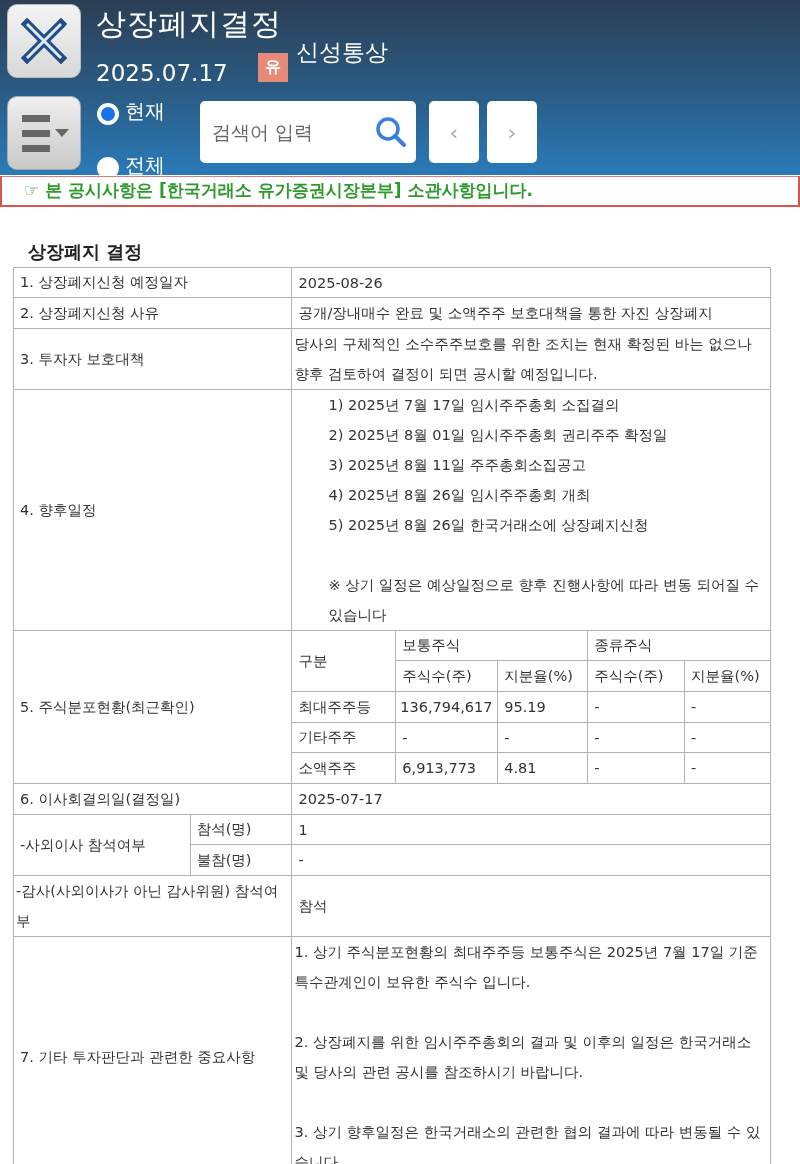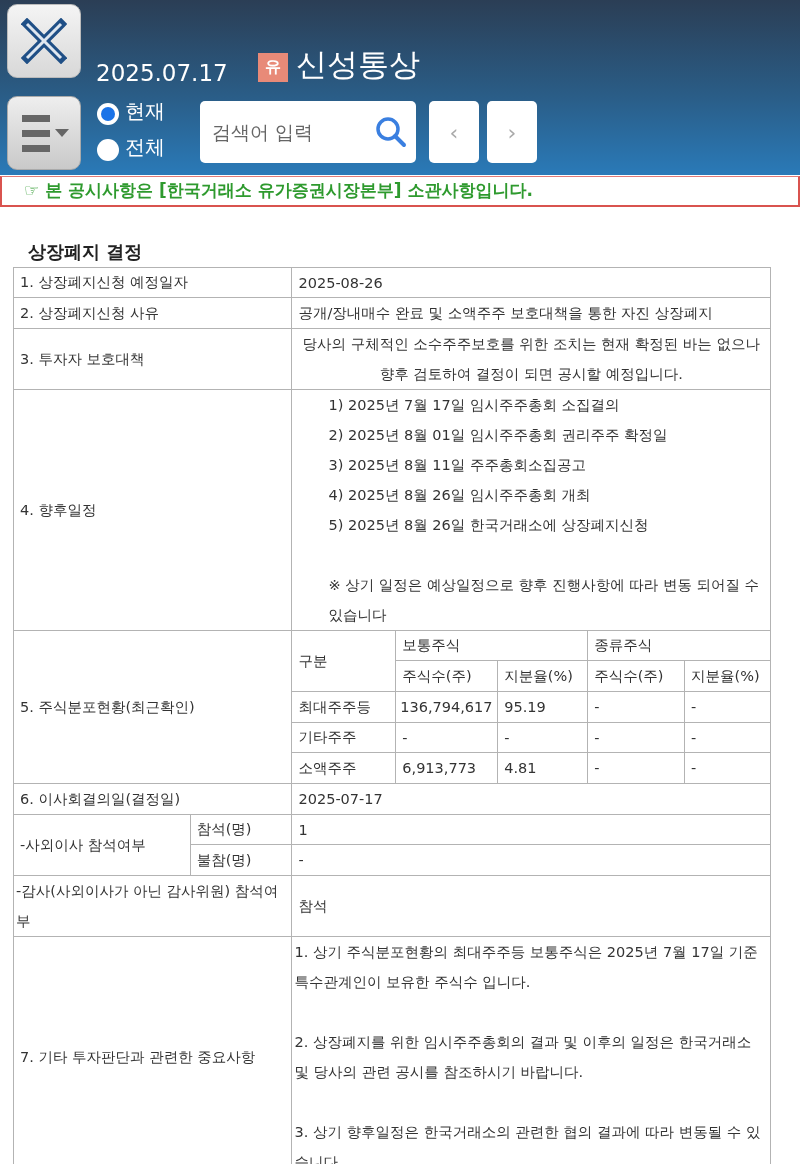--- a/index.html
+++ b/index.html
@@ -22,21 +22,21 @@
   }
   .date {
     position: absolute; left: 96px; top: 60px; color: #fff; font-size: 23px;
   }
   .market-badge {
     position: absolute; left: 258px; top: 53px; width: 30px; height: 29px;
     background: #e88a78; color: #fff; font-size: 16px; font-weight: bold;
     display: flex; align-items: center; justify-content: center;
   }
   .company {
-    position: absolute; left: 296px; top: 44px; color: #fff; font-size: 31px;
+    position: absolute; left: 296px; top: 37px; color: #fff; font-size: 23px;
   }
   .menu-btn {
     position: absolute; left: 7px; top: 96px; width: 74px; height: 74px;
     background: linear-gradient(to bottom, #eeeeee, #c9c9c9);
     border-radius: 10px; border: 1px solid #aaa;
   }
   .menu-btn .bar { position: absolute; left: 14px; width: 28px; height: 7px; background: #666; }
   .menu-btn .tri { position: absolute; left: 47px; top: 32px; width: 0; height: 0;
     border-left: 7px solid transparent; border-right: 7px solid transparent; border-top: 8px solid #666; }
   .radio {
@@ -88,38 +88,39 @@
 
 <div class="header">
   <div class="close-btn">
     <svg width="46" height="46" viewBox="0 0 46 46">
       <line x1="6" y1="6" x2="40" y2="40" stroke="#1f4f86" stroke-width="9" stroke-linecap="square"></line>
       <line x1="40" y1="6" x2="6" y2="40" stroke="#1f4f86" stroke-width="9" stroke-linecap="square"></line>
       <line x1="6" y1="6" x2="40" y2="40" stroke="#dfe7f0" stroke-width="3"></line>
       <line x1="40" y1="6" x2="6" y2="40" stroke="#dfe7f0" stroke-width="3"></line>
     </svg>
   </div>
+  <div class="title">상장폐지결정</div>
   <div class="date">2025.07.17</div>
   <div class="market-badge">유</div>
   <div class="company">신성통상</div>
 
   <div class="menu-btn">
     <span>
       <span class="bar" style="top:18px;"></span>
       <span class="bar" style="top:33px;"></span>
       <span class="bar" style="top:48px;"></span>
       <span class="tri"></span>
     </span>
   </div>
 
   <label class="radio" style="top:98px;">
     <span class="dot on"></span>
     <span>현재</span>
   </label>
-  <label class="radio" style="top:134px;">
+  <label class="radio" style="top:152px;">
     <span class="dot"></span>
     <span>전체</span>
   </label>
 
   <div class="search-box">
     <input type="text" placeholder="검색어 입력" style="">
     <span class="search-icon">
       <svg width="34" height="34" viewBox="0 0 34 34">
         <circle cx="14" cy="14" r="10" fill="none" stroke="#3a7fe0" stroke-width="3.5"></circle>
         <line x1="21" y1="21" x2="30" y2="30" stroke="#3a7fe0" stroke-width="4" stroke-linecap="round"></line>
@@ -158,21 +159,21 @@
     <td colspan="5">2025-08-26</td>
   </tr>
 
   <tr style="height:31px;">
     <td colspan="2">2. 상장폐지신청 사유</td>
     <td colspan="5">공개/장내매수 완료 및 소액주주 보호대책을 통한 자진 상장폐지</td>
   </tr>
 
   <tr style="height:61px;">
     <td colspan="2">3. 투자자 보호대책</td>
-    <td colspan="5" class="lh30" style="padding:0 2px;text-align:center;"> 당사의 구체적인 소수주주보호를 위한 조치는 현재 확정된 바는 없으나 향후 검토하여 결정이 되면 공시할 예정입니다.</td>
+    <td colspan="5" class="lh30" style="padding:0 2px;"> 당사의 구체적인 소수주주보호를 위한 조치는 현재 확정된 바는 없으나 향후 검토하여 결정이 되면 공시할 예정입니다.</td>
   </tr>
 
   <tr style="height:241px;">
     <td colspan="2">4. 향후일정</td>
     <td colspan="5" class="multi" style="padding:0 2px;">
       <div> 1) 2025년 7월 17일 임시주주총회 소집결의</div>
       <div>2) 2025년 8월 01일 임시주주총회 권리주주 확정일</div>
       <div>3) 2025년 8월 11일 주주총회소집공고</div>
       <div>4) 2025년 8월 26일 임시주주총회 개최</div>
       <div>5) 2025년 8월 26일 한국거래소에 상장폐지신청</div>

